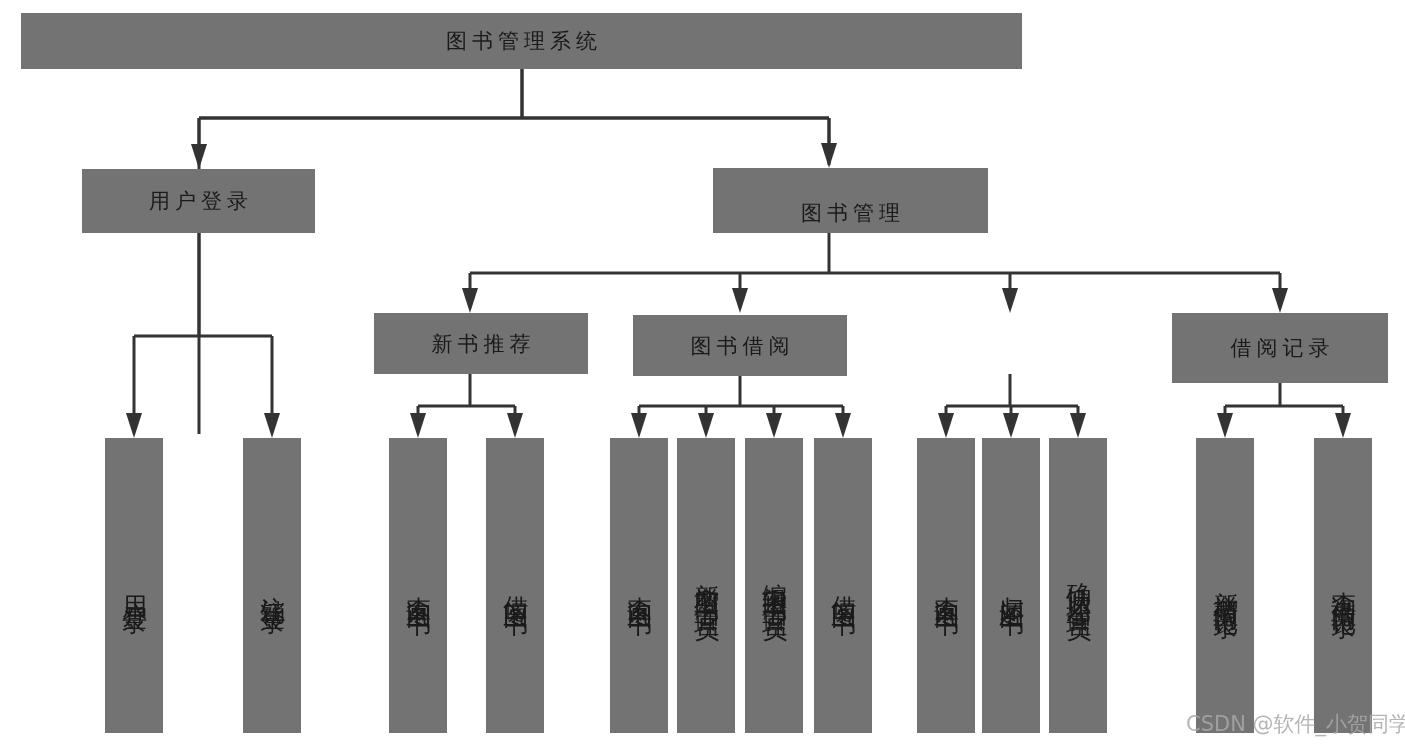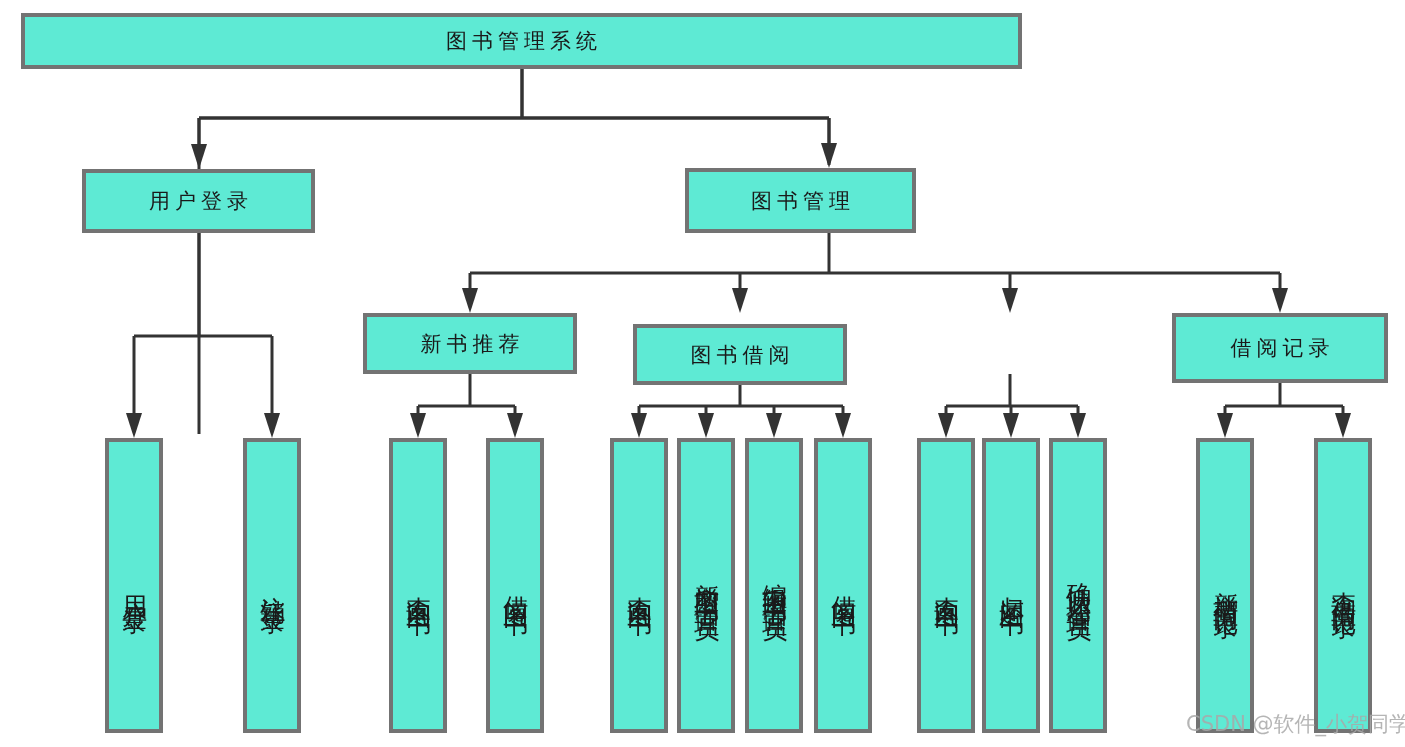--- a/index.html
+++ b/index.html
@@ -16,22 +16,22 @@
     overflow: hidden;
   }
   #wires {
     position: absolute;
     left: 0; top: 0;
     width: 1405px;
     height: 747px;
   }
   .node {
     position: absolute;
-    background: #5eead4;
-    border: 4px solid #737373;
+    background: #737373;
+    border: 6px solid #737373;
     box-sizing: border-box;
     display: flex;
     align-items: center;
     justify-content: center;
     color: #1a1a1a;
   }
   .hnode .hlabel {
     font-size: 21px;
     letter-spacing: 5px;
     text-indent: 5px; 
@@ -48,23 +48,23 @@
     text-orientation: mixed;
     font-size: 25px;
     letter-spacing: 5px;
     line-height: 1.05;
     color: #1a1a1a;
     white-space: nowrap;
   }
   
   #node-root      { left: 21px;  top: 13px;  width: 1001px; height: 56px; }
   #node-user-login{ left: 82px;  top: 169px; width: 233px;  height: 64px; }
-  #node-book-mgmt { left: 685px; top: 168px; width: 231px;  height: 65px; }
-  #node-new-books { left: 363px; top: 313px; width: 214px;  height: 61px; text-align: center; }
-  #node-borrowing { left: 633px; top: 324px; width: 214px;  height: 61px; }
+  #node-book-mgmt { left: 713px; top: 168px; width: 275px;  height: 65px; align-items: flex-end; }
+  #node-new-books { left: 374px; top: 313px; width: 214px;  height: 61px; text-align: center; }
+  #node-borrowing { left: 633px; top: 315px; width: 214px;  height: 61px; }
   #node-current   { left: 903px; top: 313px; width: 214px;  height: 61px; }
   #node-records   { left: 1172px;top: 313px; width: 216px;  height: 70px; }
 
   #leaf-login      { left: 105px; }
   #leaf-logout     { left: 243px; }
   #leaf-nb-query   { left: 389px; }
   #leaf-nb-borrow  { left: 486px; }
   #leaf-bw-query   { left: 610px; }
   #leaf-bw-add     { left: 677px; }
   #leaf-bw-edit    { left: 745px; }

